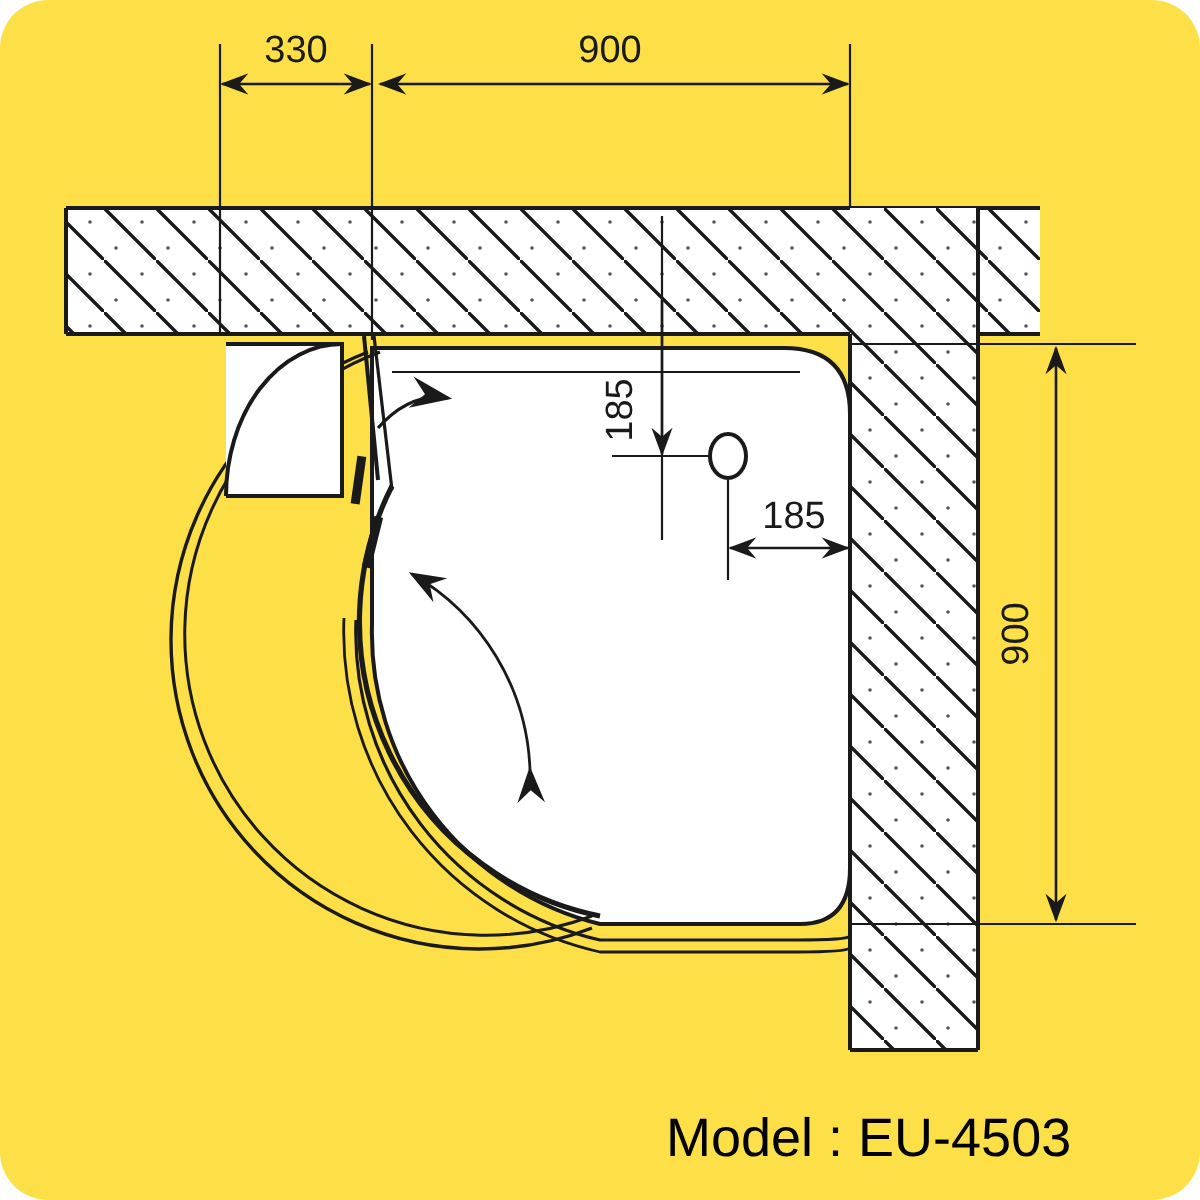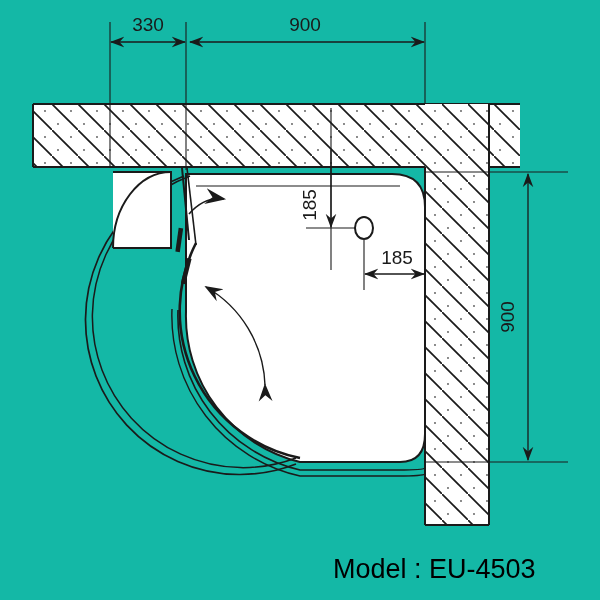--- a/index.html
+++ b/index.html
@@ -10,21 +10,22 @@
   body {
     width: 600px;
     height: 600px;
     overflow: hidden;
     font-family: "Liberation Sans", sans-serif;
   }
   #drawing-root {
     position: relative;
     width: 600px;
     height: 600px;
-    background: #14b8a6;
+    background: #fde047;
+    border-radius: 24px;
   }
   svg.cad {
     display: block;
     width: 600px;
     height: 600px;
   }
   .dim-text {
     font-family: "Liberation Sans", sans-serif;
     font-size: 19px;
     fill: #1a1a1a;

